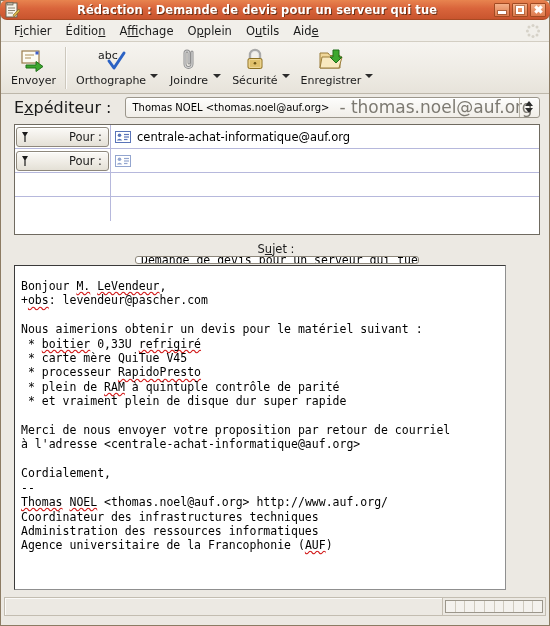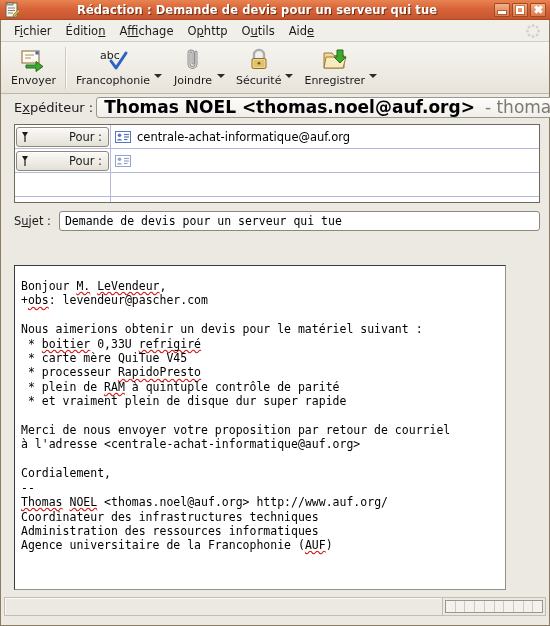--- a/index.html
+++ b/index.html
@@ -36,20 +36,21 @@
   .titlebar {
     position: absolute;
     left: 0; top: 0;
     width: 550px;
     height: 20px;
     background: linear-gradient(to bottom, #e8844f 0%, #d9643b 45%, #c9552e 100%);
     border-bottom: 1px solid #a84a24;
     box-sizing: border-box;
     display: flex;
     align-items: center;
+    border-radius: 7px;
   }
   .title-icon {
     width: 16px; height: 16px;
     margin-left: 4px;
     flex: 0 0 auto;
     position: relative;
   }
   .title-text {
     flex: 1 1 auto;
     text-align: center;
@@ -184,44 +185,43 @@
     background: #ece9e3;
     box-sizing: border-box;
   }
   .from-row {
     display: flex;
     align-items: center;
     height: 24px;
     padding-left: 10px;
   }
   .from-label {
-    font-size: 13px;
+    font-size: 16px;
     color: #1b1b1b;
-    margin-right: 3px;
+    margin-right: 13px;
     white-space: nowrap;
   }
   .from-combo {
     flex: 1 1 auto;
     height: 21px;
     margin-right: 6px;
     background: linear-gradient(to bottom, #fdfdfc, #f1eee8);
     border: 1px solid #9b968b;
     border-radius: 3px;
     box-sizing: border-box;
     display: flex;
     align-items: center;
     position: relative;
     box-shadow: inset 0 1px 0 #ffffff;
   }
   .from-main {
-    font-size: 17px;
+    font-size: 10px;
     color: #000000;
     padding-left: 7px;
     white-space: nowrap;
-    font-weight: bold;
   }
   .from-sub {
     font-size: 17px;
     color: #7d7a72;
     padding-left: 10px;
     white-space: nowrap;
   }
   .combo-spin {
     position: absolute;
     right: 1px; top: 0; bottom: 0;
@@ -244,21 +244,21 @@
     border-left: 4px solid transparent;
     border-right: 4px solid transparent;
     border-top: 5px solid #2b2b2b;
   }
 
   .addr-box {
     margin: 5px 6px 0 10px;
     border: 1px solid #6f6a60;
     background: #ffffff;
     box-sizing: border-box;
-    height: 79px;
+    height: 111px;
     overflow: hidden;
   }
   .addr-row {
     display: flex;
     align-items: stretch;
     height: 24px;
     border-bottom: 1px solid #b6b8dc;
     box-sizing: border-box;
   }
   .addr-row.empty-row { height: 24px; }
@@ -308,20 +308,21 @@
     color: #000000;
     white-space: nowrap;
   }
 
   .subject-row {
     display: flex;
     align-items: center;
     height: 22px;
     margin-top: 7px;
     padding-left: 10px;
+    flex-direction: column;
   }
   .subject-label {
     font-size: 11.5px;
     color: #1b1b1b;
     margin-right: 8px;
     white-space: nowrap;
   }
   .subject-input {
     flex: 1 1 auto;
     height: 20px;
@@ -446,21 +447,21 @@
       <div class="tb-btn">
           <div class="glyph-close"></div>
         </div>
     </div>
   </div>
 
   <div class="menubar">
     <div class="menu-item"><span>F</span><span class="mn">i</span><span>chier</span></div>
     <div class="menu-item"><span>Éditio</span><span class="mn">n</span><span></span></div>
     <div class="menu-item"><span>A</span><span class="mn">f</span><span>fichage</span></div>
-    <div class="menu-item"><span>O</span><span class="mn">p</span><span>http</span></div>
+    <div class="menu-item"><span>O</span><span class="mn">p</span><span>plein</span></div>
     <div class="menu-item"><span>O</span><span class="mn">u</span><span>tils</span></div>
     <div class="menu-item"><span>Aid</span><span class="mn">e</span><span></span></div>
     <div class="menu-spinner">
       <svg width="16" height="16" viewBox="0 0 16 16">
         <g fill="#d6d2c8">
           <circle cx="8" cy="2.4" r="1.5"></circle>
             <circle cx="12" cy="4" r="1.5"></circle>
           <circle cx="13.6" cy="8" r="1.5"></circle>
             <circle cx="12" cy="12" r="1.5"></circle>
           <circle cx="8" cy="13.6" r="1.5"></circle>
@@ -490,21 +491,21 @@
     <div class="tool-sep"></div>
 
 
     <div class="tool">
       <div class="tool-ico">
         <svg width="34" height="24" viewBox="0 0 34 24">
           <text x="4" y="11" font-family="DejaVu Sans, sans-serif" font-size="11" fill="#1a1a1a">abc</text>
           <path d="M15 13 L20 20 L30 5" fill="none" stroke="#2b62c4" stroke-width="3" stroke-linecap="round" stroke-linejoin="round"></path>
         </svg>
       </div>
-      <div class="tool-label">Francophonie</div>
+      <div class="tool-label">Orthographe</div>
     </div>
     <div class="tool-arrow"></div>
 
     <div class="tool">
       <div class="tool-ico">
         <svg width="20" height="24" viewBox="0 0 20 24">
           <path d="M13 4 L13 16 A3.5 3.5 0 0 1 6 16 L6 5 A2 2 0 0 1 10 5 L10 15" fill="none" stroke="#8e8e8e" stroke-width="3" stroke-linecap="round"></path>
           <path d="M13 4 L13 16 A3.5 3.5 0 0 1 6 16 L6 5 A2 2 0 0 1 10 5 L10 15" fill="none" stroke="#d6d6d6" stroke-width="1.2" stroke-linecap="round"></path>
         </svg>
       </div>

